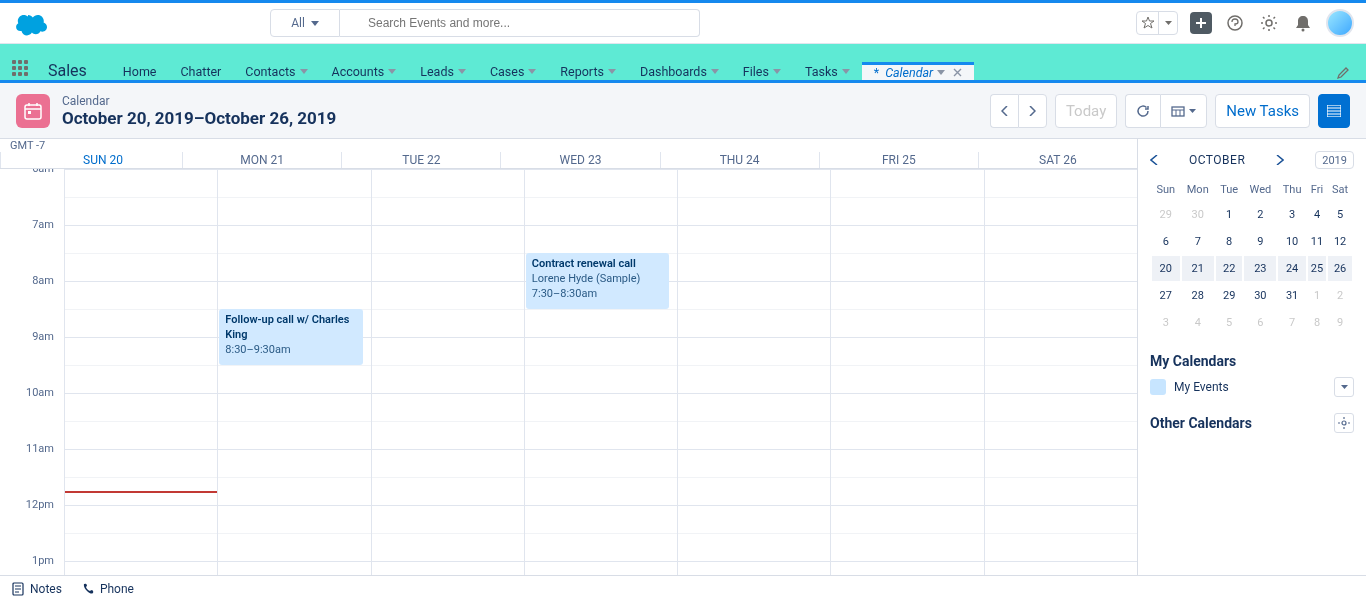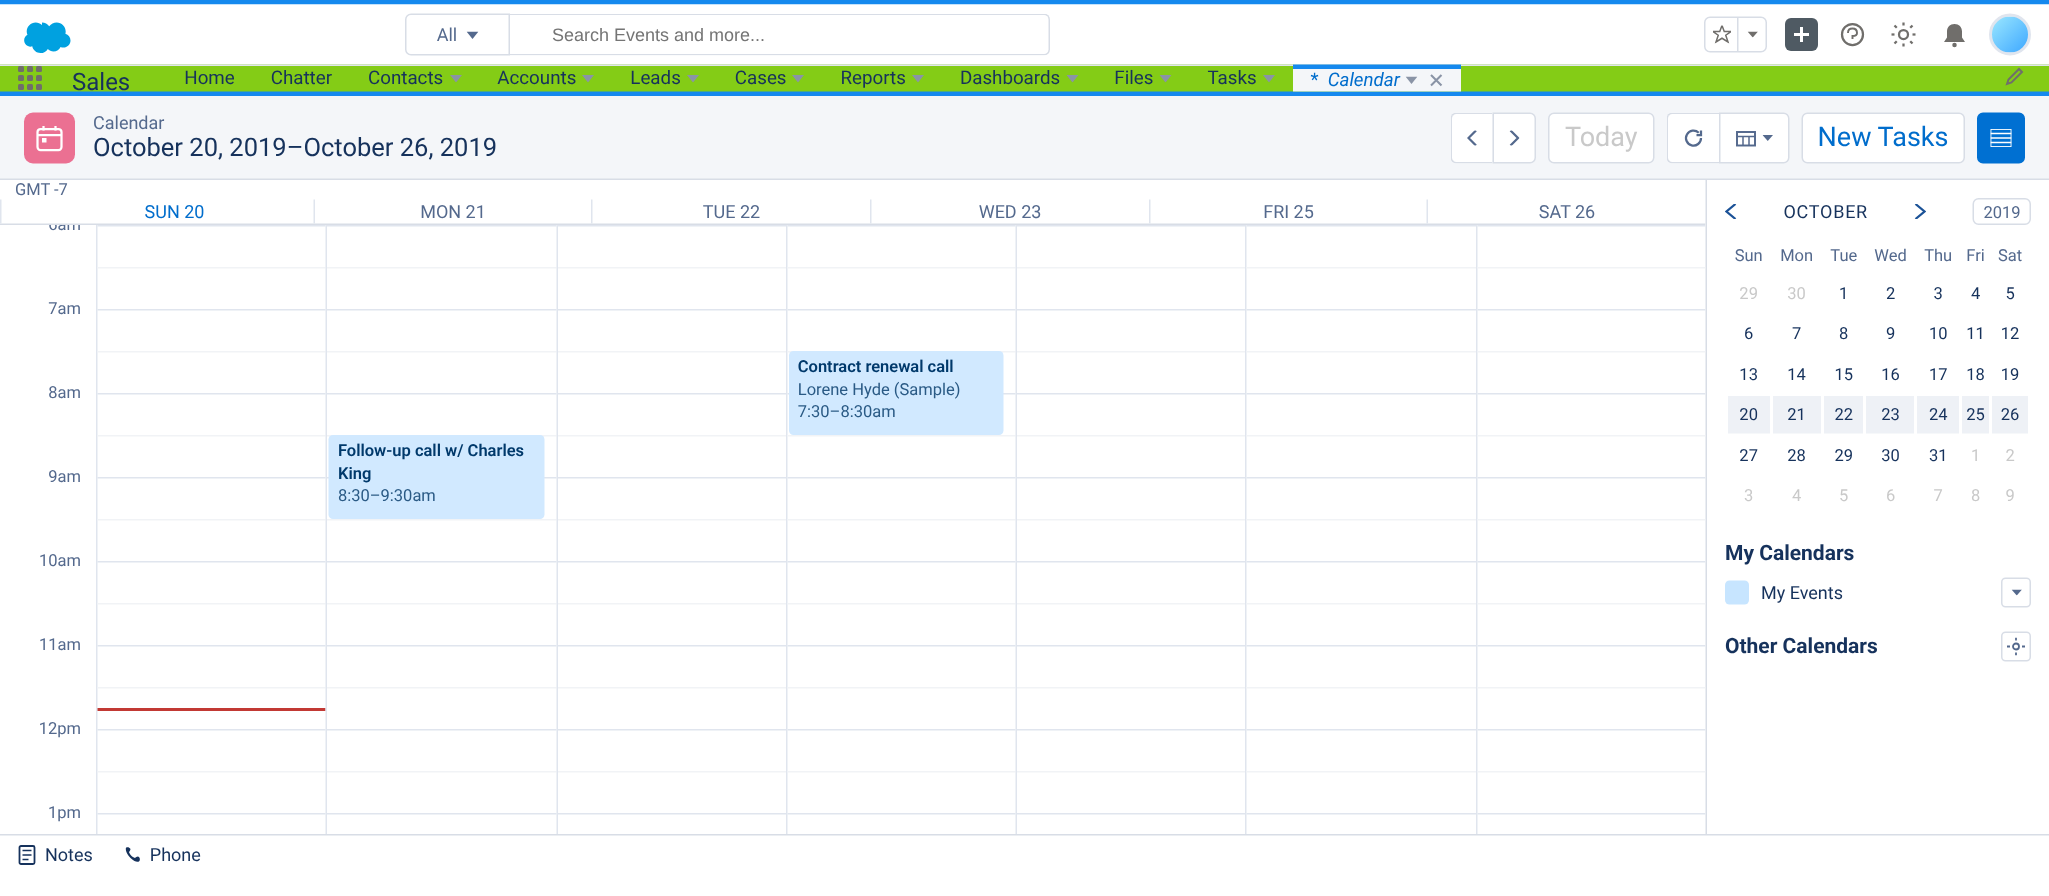--- a/index.html
+++ b/index.html
@@ -18,41 +18,41 @@
 .search-icon-abs { position: absolute; left: 8px; top: 7px; }
 .header-icons { display: flex; align-items: center; gap: 12px; margin-left: auto; }
 .header-icon-btn { width: 22px; height: 22px; display: flex; align-items: center; justify-content: center; color: #706e6b; }
 .avatar { width: 28px; height: 28px; border-radius: 50%; background: linear-gradient(135deg,#9be7ff,#3ea8ff); border: 2px solid #e0e5ee; }
 .fav-btn { display:flex; align-items:center; border:1px solid #d8dde6; border-radius:4px; height:24px;}
 .fav-left{ width:22px; height:100%; display:flex; align-items:center; justify-content:center; border-right:1px solid #d8dde6;}
 .fav-right{ width:18px; height:100%; display:flex; align-items:center; justify-content:center;}
 .plus-btn{ width:22px; height:22px; background:#4f5a63; color:#fff; border-radius:4px; display:flex; align-items:center; justify-content:center;}
 
 
-.nav-bar { height: 21px; border-top: 1px solid #e0e5ee; border-bottom: 3px solid #1589ee; display: flex; align-items: flex-start; padding: 0 12px; background:#84cc16; }
+.nav-bar { height: 40px; border-top: 1px solid #e0e5ee; border-bottom: 3px solid #1589ee; display: flex; align-items: flex-end; padding: 0 12px; background:#5eead4; }
 .nav-left { display: flex; align-items: center; gap: 10px; }
 .waffle { width: 20px; height: 20px; display: grid; grid-template-columns: repeat(3,4px); grid-template-rows: repeat(3,4px); gap: 2px; }
 .waffle span { background: #706e6b; border-radius: 1px; }
 .app-name { font-size: 16px; font-weight: 400; margin-left: 6px; }
 .nav-tabs { display: flex; align-items: stretch; margin-left: 24px; }
 .nav-tab { display: flex; align-items: center; padding: 0 12px; font-size: 12.5px; color: #16325c; position: relative; gap:4px;}
 .nav-tab.active { background: #f4f6f9; color: #006dcc; border-top: 3px solid #1589ee; margin-top:-1px; font-style: italic;}
 .nav-tab.active::before{content:"*"; margin-right:2px; font-style:normal; color:#006dcc;}
 .nav-tab .chev { color:#8a94a6; }
 .tab-close { margin-left:4px; color:#8a94a6;}
 .nav-right { margin-left: auto; display:flex; align-items:center; padding-right:4px;}
 .pencil { color:#706e6b;}
 
 
 .page-header { background: #f4f6f9; border-bottom: 1px solid #d8dde6; display: flex; align-items: center; padding: 10px 16px; gap: 12px; height: 56px;}
 .cal-icon { width: 34px; height: 34px; background: #eb7092; border-radius: 6px; display: flex; align-items: center; justify-content: center; }
 .page-title-small { font-size: 12px; color: #54698d; }
-.page-title { font-size: 17px; font-weight: 400; color: #16325c; }
+.page-title { font-size: 17px; font-weight: 700; color: #16325c; }
 .ph-actions { margin-left: auto; display: flex; align-items: center; gap: 8px; }
-.btn { height: 34px; border: 1px solid #d8dde6; background: #fff; border-radius: 4px; display: flex; align-items: center; justify-content: center; padding: 0 10px; font-size: 18px; color: #54698d; }
+.btn { height: 34px; border: 1px solid #d8dde6; background: #fff; border-radius: 4px; display: flex; align-items: center; justify-content: center; padding: 0 10px; font-size: 15px; color: #54698d; }
 .btn-group { display:flex; }
 .btn-group .btn:first-child{ border-radius:4px 0 0 4px; border-right:none;}
 .btn-group .btn:last-child{ border-radius:0 4px 4px 0;}
 .btn.disabled { color:#c9c9c9;}
 .btn.link{ color:#006dcc;}
 .btn.primary{ background:#0070d2; border-color:#0070d2; color:#fff;}
 
 
 .main { display:flex; height: calc(597px - 3px - 40px - 36px - 56px - 26px); }
 .calendar-area { flex:1; display:flex; flex-direction:column; border-right:1px solid #d8dde6; overflow:hidden;}
@@ -347,20 +347,21 @@
 
 <div class="main">
   <div class="calendar-area">
     <div class="cal-header-row">
       <div class="gmt-cell">GMT -7</div>
       <div id="day-headers" style="display:flex; flex:1;">
           <div class="day-cell today">SUN 20</div>
           <div class="day-cell">MON 21</div>
           <div class="day-cell">TUE 22</div>
           <div class="day-cell">WED 23</div>
+          <div class="day-cell">THU 24</div>
           <div class="day-cell">FRI 25</div>
           <div class="day-cell">SAT 26</div>
         </div>
     </div>
     <div class="cal-body">
       <div class="cal-grid">
         <div class="time-col" id="time-col">
             <div class="time-label">6am</div>
             <div class="time-label">7am</div>
             <div class="time-label">8am</div>
@@ -544,29 +545,20 @@
           </tr>
           <tr class="weekrow">
             <td>6</td>
             <td>7</td>
             <td>8</td>
             <td>9</td>
             <td>10</td>
             <td>11</td>
             <td>12</td>
           </tr>
-          <tr class="weekrow">
-            <td>13</td>
-            <td>14</td>
-            <td>15</td>
-            <td>16</td>
-            <td>17</td>
-            <td>18</td>
-            <td>19</td>
-          </tr>
           <tr class="weekrow current">
             <td>20</td>
             <td>21</td>
             <td>22</td>
             <td>23</td>
             <td>24</td>
             <td>25</td>
             <td>26</td>
           </tr>
           <tr class="weekrow">

